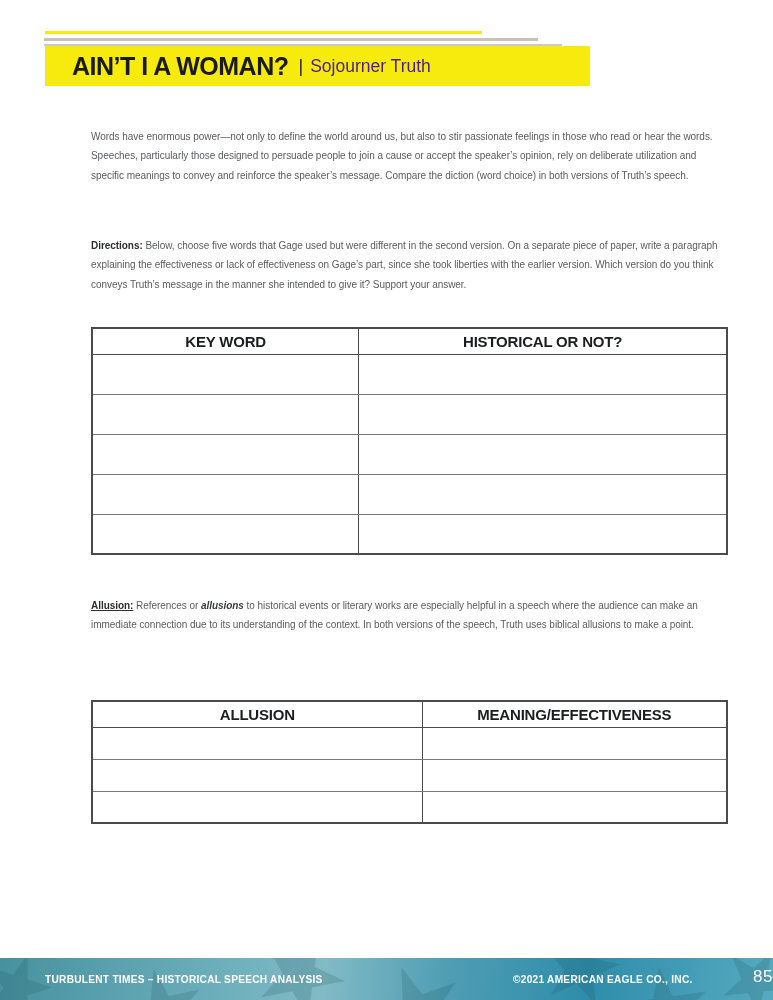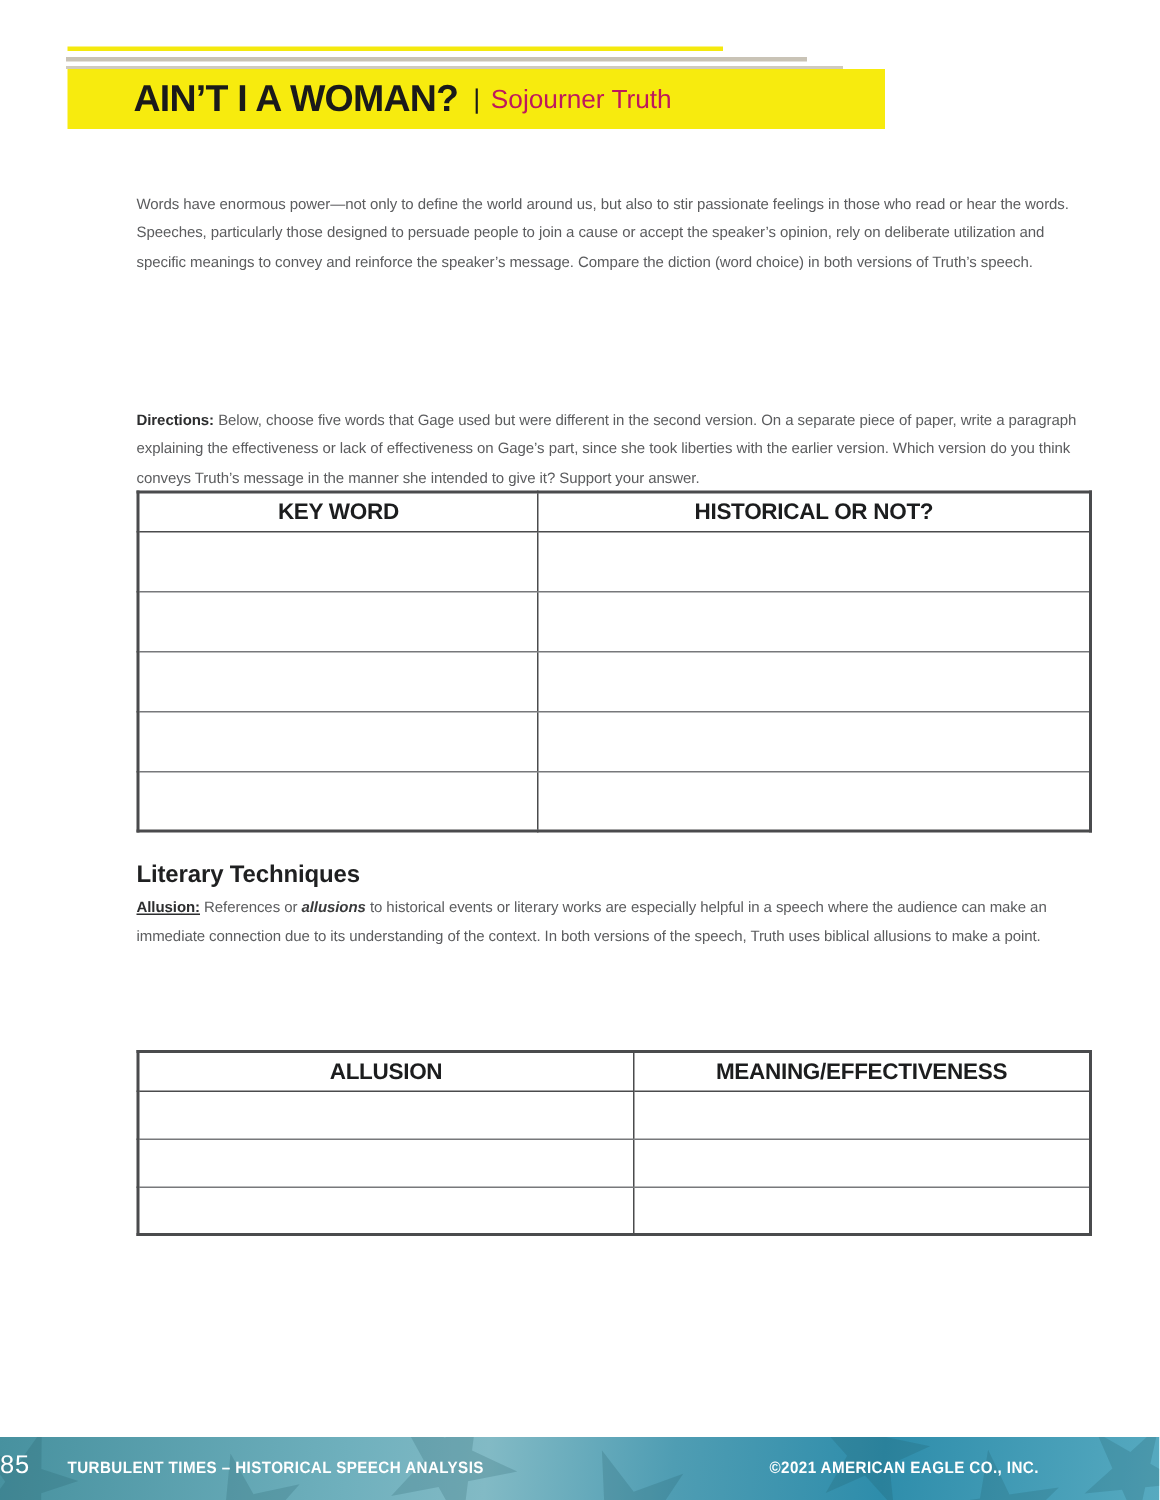--- a/index.html
+++ b/index.html
@@ -16,52 +16,52 @@
   .rule { position:absolute; }
   .rule-yellow { left:45px; top:31px; width:437px; height:3px; background:#f5e90d; }
   .rule-tan    { left:44px; top:38px; width:494px; height:3px; background:#c9c3b6; }
   .rule-thin   { left:44px; top:44px; width:518px; height:2px; background:#cfcabf; }
 
   
   .banner {
     position:absolute; left:45px; top:46px; width:545px; height:40px;
     background:#f7eb0e;
     display:flex; align-items:center;
-    padding-left:44px;
+    padding-left:27px;
     white-space:nowrap;
   }
   .banner .title {
     font-size:25px; font-weight:800; color:#1a1a1a;
     letter-spacing:-0.5px;
   }
   .banner .sep {
     font-size:18px; font-weight:300; color:#1a1a1a;
     margin:0 7px 0 10px;
   }
   .banner .subtitle {
-    font-size:17.5px; font-weight:400; color:#be185d;
+    font-size:17.5px; font-weight:400; color:#4c1d95;
   }
 
   .content { position:absolute; left:91px; width:637px; }
 
   h2.section-heading {
     font-size:16px; font-weight:700; color:#1f2021;
     letter-spacing:-0.1px;
   }
   .body-text {
     font-size:10px; line-height:19.4px; color:#5b5c5e;
     letter-spacing:-0.05px;
   }
   .bold-label { font-weight:700; color:#2c2d2e; }
   .allusion-label { font-weight:700; color:#2c2d2e; text-decoration:underline; }
   .allusion-word { font-weight:700; font-style:italic; color:#3a3b3c;margin-top:16px; }
 
   #kw-heading   { top:106px; }
   #kw-intro     { top:127px; }
-  #kw-directions{ top:236px;margin-top:35px; }
+  #kw-directions{ top:236px; }
   #kw-table-wrap{ top:327px; }
   #lt-heading   { top:575px; }
   #lt-allusion  { top:596px; }
   #lt-directions{ top:660px; }
   #al-table-wrap{ top:700px; }
 
   table.ws-table {
     width:637px; border-collapse:collapse;
     border:2px solid #4a4b4d;
   }
@@ -93,21 +93,21 @@
                       50% 70%, 21% 91%, 32% 57%, 2% 35%, 39% 35%);
   }
   .footer-text {
     position:absolute; color:#ffffff; font-weight:700;
     font-size:11px; letter-spacing:0.3px; white-space:nowrap;
     transform:scaleX(0.92); transform-origin:left center;
   }
   #footer-left  { left:45px; top:15px; }
   #footer-right { left:513px; top:15px; }
   #footer-page  {
-    position:absolute; left:0; right:0; top:9px; text-align:left;
+    position:absolute; left:0; right:0; top:9px; text-align:right;
     color:#ffffff; font-size:17px; font-weight:400; letter-spacing:0.5px;
   }
 </style>
 </head>
 <body>
 
 <div class="page">
 
   <div class="rule rule-yellow"></div>
   <div class="rule rule-tan"></div>
@@ -154,21 +154,20 @@
             <td></td>
           </tr>
           <tr>
             <td></td>
             <td></td>
           </tr>
         </tbody>
     </table>
   </div>
 
-  <h2 class="content section-heading" id="lt-heading">Literary Techniques</h2>
 
   <p class="content body-text" id="lt-allusion"><span class="allusion-label">Allusion:</span> <span>References or</span> <span class="allusion-word">allusions</span> <span>to historical events or literary works are especially helpful in a speech where the audience can make an immediate connection due to its understanding of the context. In both versions of the speech, Truth uses biblical allusions to make a point.</span></p>
 
 
   <div class="content" id="al-table-wrap">
     <table class="ws-table al-table">
       <colgroup>
           <col style="width:52%">
           <col style="width:48%">
         </colgroup>

